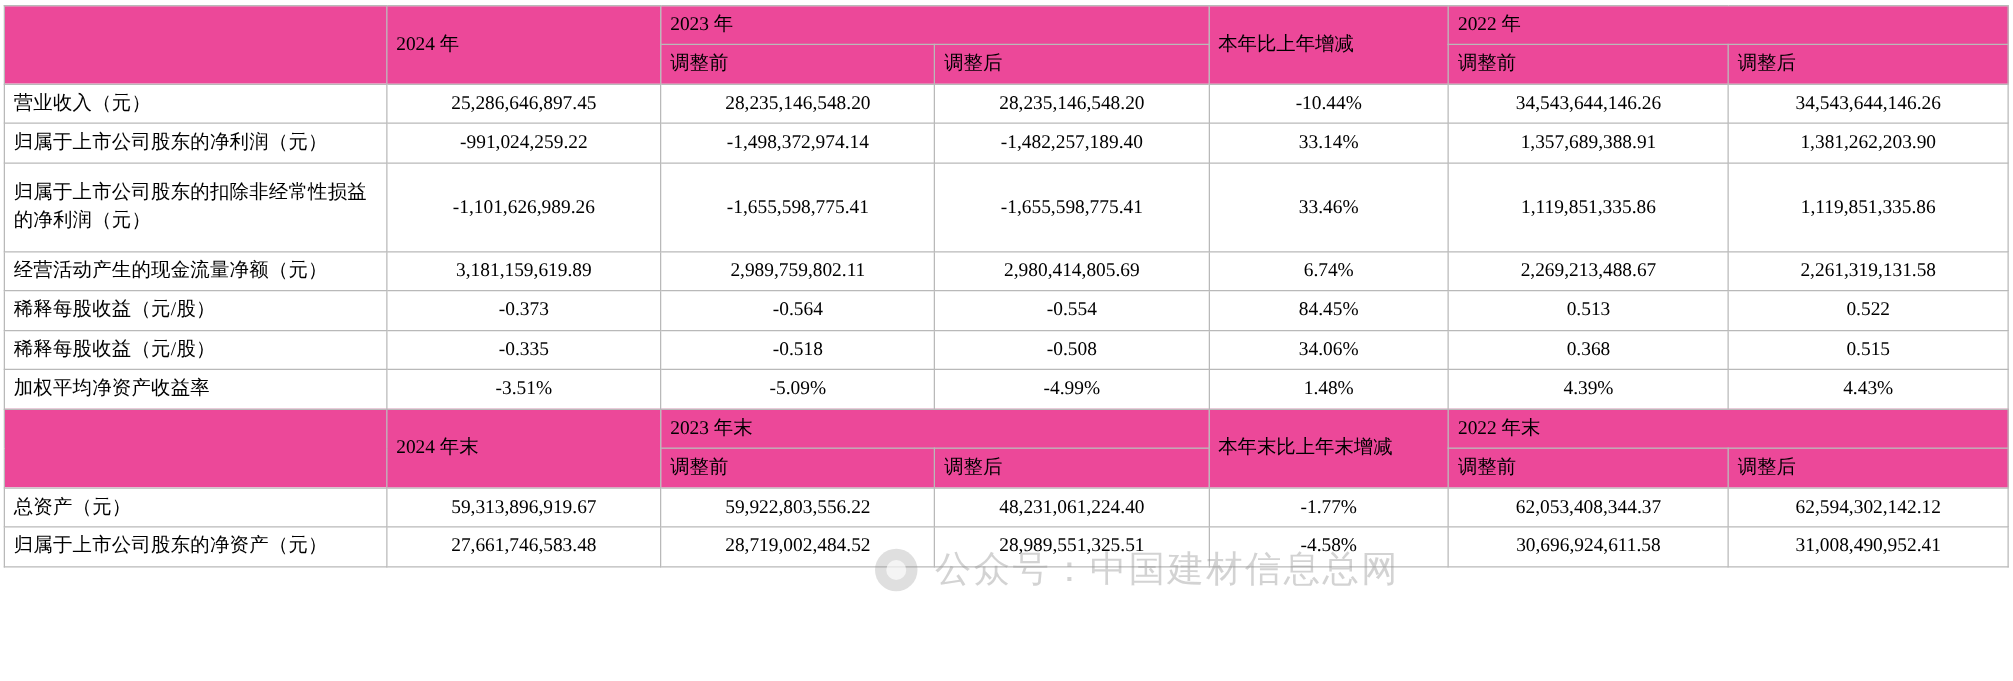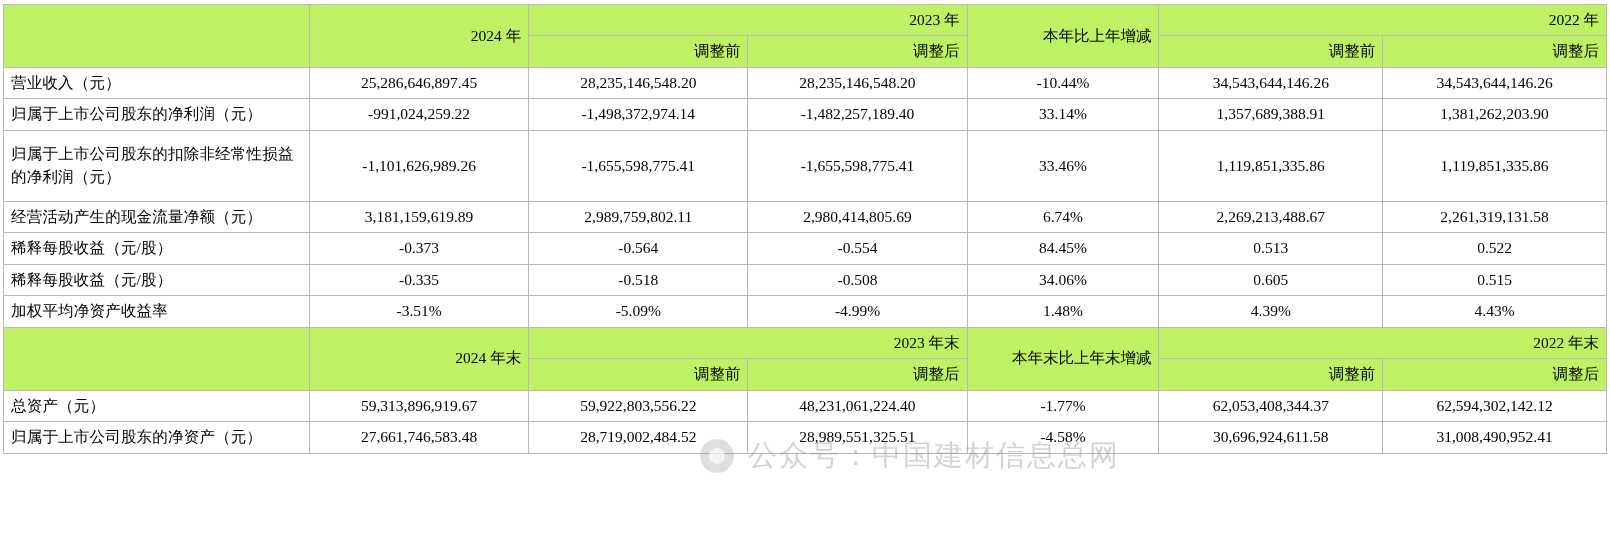--- a/index.html
+++ b/index.html
@@ -30,22 +30,22 @@
     color: #000;
   }
   table.fin td, table.fin th {
     border: 1px solid #b9b9b9;
     padding: 4px 7px;
     vertical-align: middle;
     font-weight: normal;
     line-height: 1.45;
   }
   .hdr {
-    background: #bef264;
-    text-align: right;
+    background: #ec4899;
+    text-align: left;
   }
   .rowlabel {
     text-align: left;
     background: #ffffff;
     letter-spacing: 0.2px;
   }
   .num {
     text-align: center;
     font-family: "Liberation Serif", "DejaVu Serif", serif;
   }
@@ -166,21 +166,21 @@
         <td class="num">84.45%</td>
         <td class="num">0.513</td>
         <td class="num">0.522</td>
       </tr>
       <tr>
         <td class="rowlabel">稀释每股收益（元/股）</td>
         <td class="num">-0.335</td>
         <td class="num">-0.518</td>
         <td class="num">-0.508</td>
         <td class="num">34.06%</td>
-        <td class="num">0.605</td>
+        <td class="num">0.368</td>
         <td class="num">0.515</td>
       </tr>
       <tr>
         <td class="rowlabel">加权平均净资产收益率</td>
         <td class="num">-3.51%</td>
         <td class="num">-5.09%</td>
         <td class="num">-4.99%</td>
         <td class="num">1.48%</td>
         <td class="num">4.39%</td>
         <td class="num">4.43%</td>

